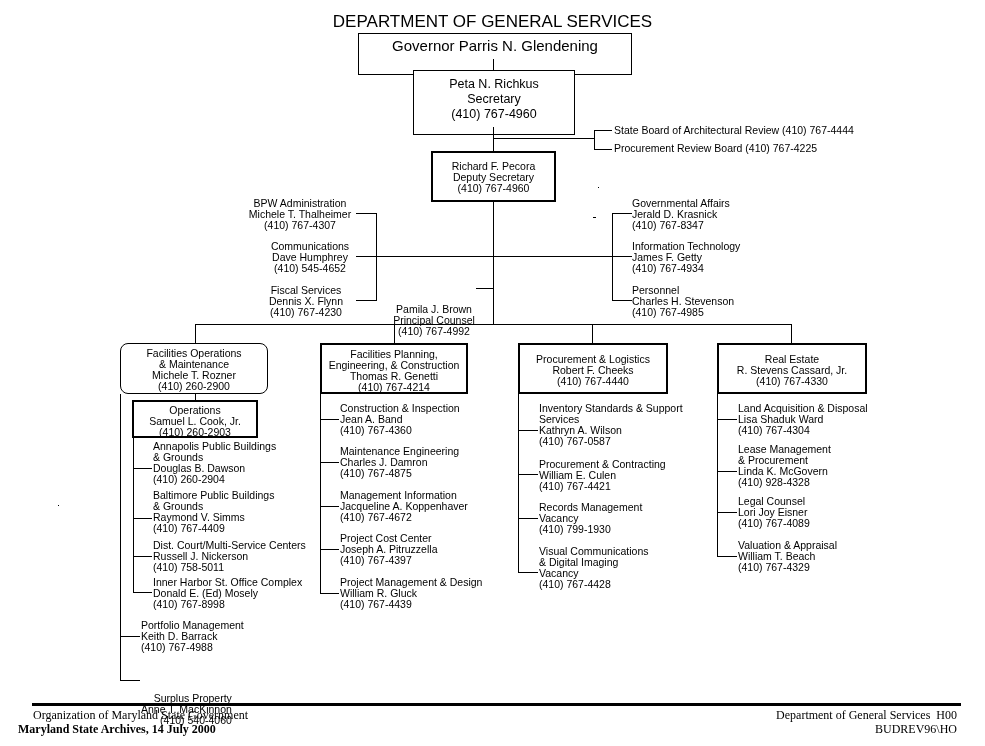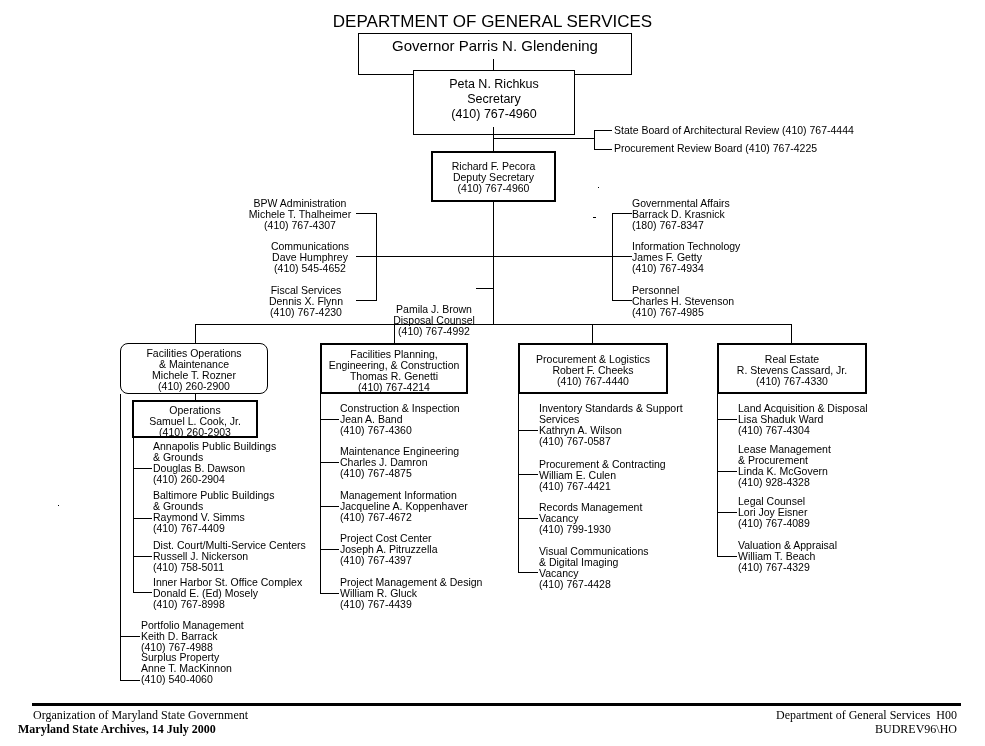--- a/index.html
+++ b/index.html
@@ -64,34 +64,34 @@
   <div>(410) 545-4652</div>
 </div>
 <div class="abs sans t c lines" style="left:258px; width:96px; top:285px;">
   <div>Fiscal Services</div>
   <div>Dennis X. Flynn</div>
   <div>(410) 767-4230</div>
 </div>
 
 <div class="abs sans t c lines" style="left:386px; width:96px; top:272px;margin-top:32px;">
   <div>Pamila J. Brown</div>
-  <div>Disposal Counsel</div>
+  <div>Principal Counsel</div>
   <div>(410) 767-4992</div>
 </div>
 <div class="line" style="left:476px; top:288px; width:17px; height:1px;"></div>
 
 <div class="line" style="left:612px; top:213px; width:1px; height:87px;"></div>
 <div class="line" style="left:612px; top:213px; width:20px; height:1px;"></div>
 <div class="line" style="left:612px; top:300px; width:20px; height:1px;"></div>
 <div class="line" style="left:612px; top:256px; width:20px; height:1px;"></div>
 
 <div class="abs sans t lines" style="left:632px; top:198px;">
   <div>Governmental Affairs</div>
-  <div>Barrack D. Krasnick</div>
-  <div>(180) 767-8347</div>
+  <div>Jerald D. Krasnick</div>
+  <div>(410) 767-8347</div>
 </div>
 <div class="abs sans t lines" style="left:632px; top:241px;">
   <div>Information Technology</div>
   <div>James F. Getty</div>
   <div>(410) 767-4934</div>
 </div>
 <div class="abs sans t lines" style="left:632px; top:285px;">
   <div>Personnel</div>
   <div>Charles H. Stevenson</div>
   <div>(410) 767-4985</div>
@@ -152,21 +152,21 @@
 </div>
 <div class="line" style="left:133px; top:592px; width:19px; height:1px;"></div>
 
 <div class="abs sans t lines" style="left:141px; top:620px;">
   <div>Portfolio Management</div>
   <div>Keith D. Barrack</div>
   <div>(410) 767-4988</div>
 </div>
 <div class="line" style="left:120px; top:636px; width:20px; height:1px;"></div>
 
-<div class="abs sans t lines" style="left:141px; top:652px;">
+<div class="abs sans t lines" style="left:141px; top:693px;text-align:right;">
   <div>Surplus Property</div>
   <div>Anne T. MacKinnon</div>
   <div>(410) 540-4060</div>
 </div>
 <div class="line" style="left:120px; top:680px; width:20px; height:1px;"></div>
 
 <div class="box thick sans t lines" style="left:320px; top:343px; width:148px; height:51px; padding-top:4px;">
   <div>Facilities Planning,</div>
   <div>Engineering, &amp; Construction</div>
   <div>Thomas R. Genetti</div>

